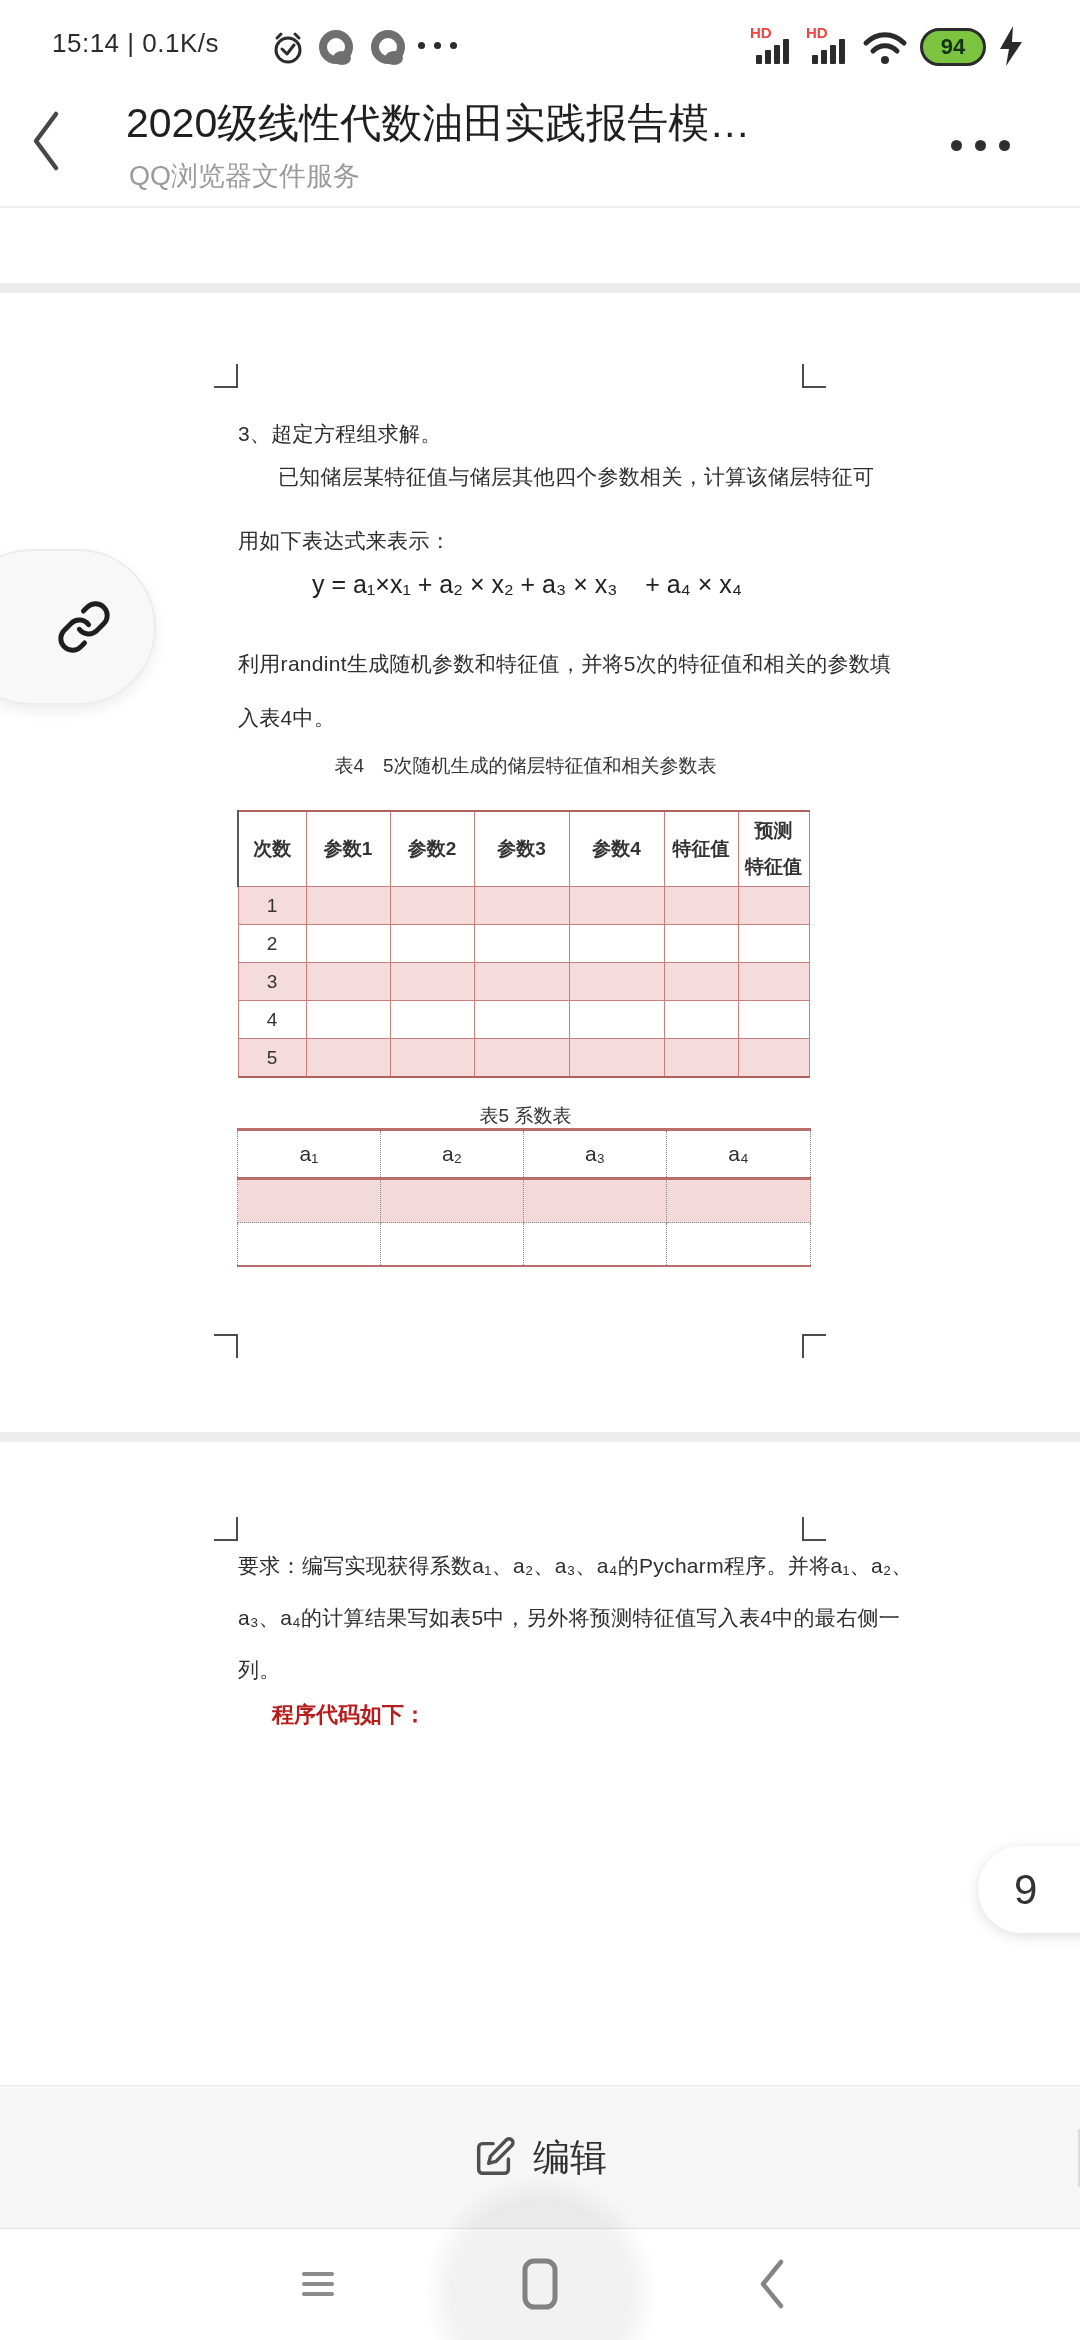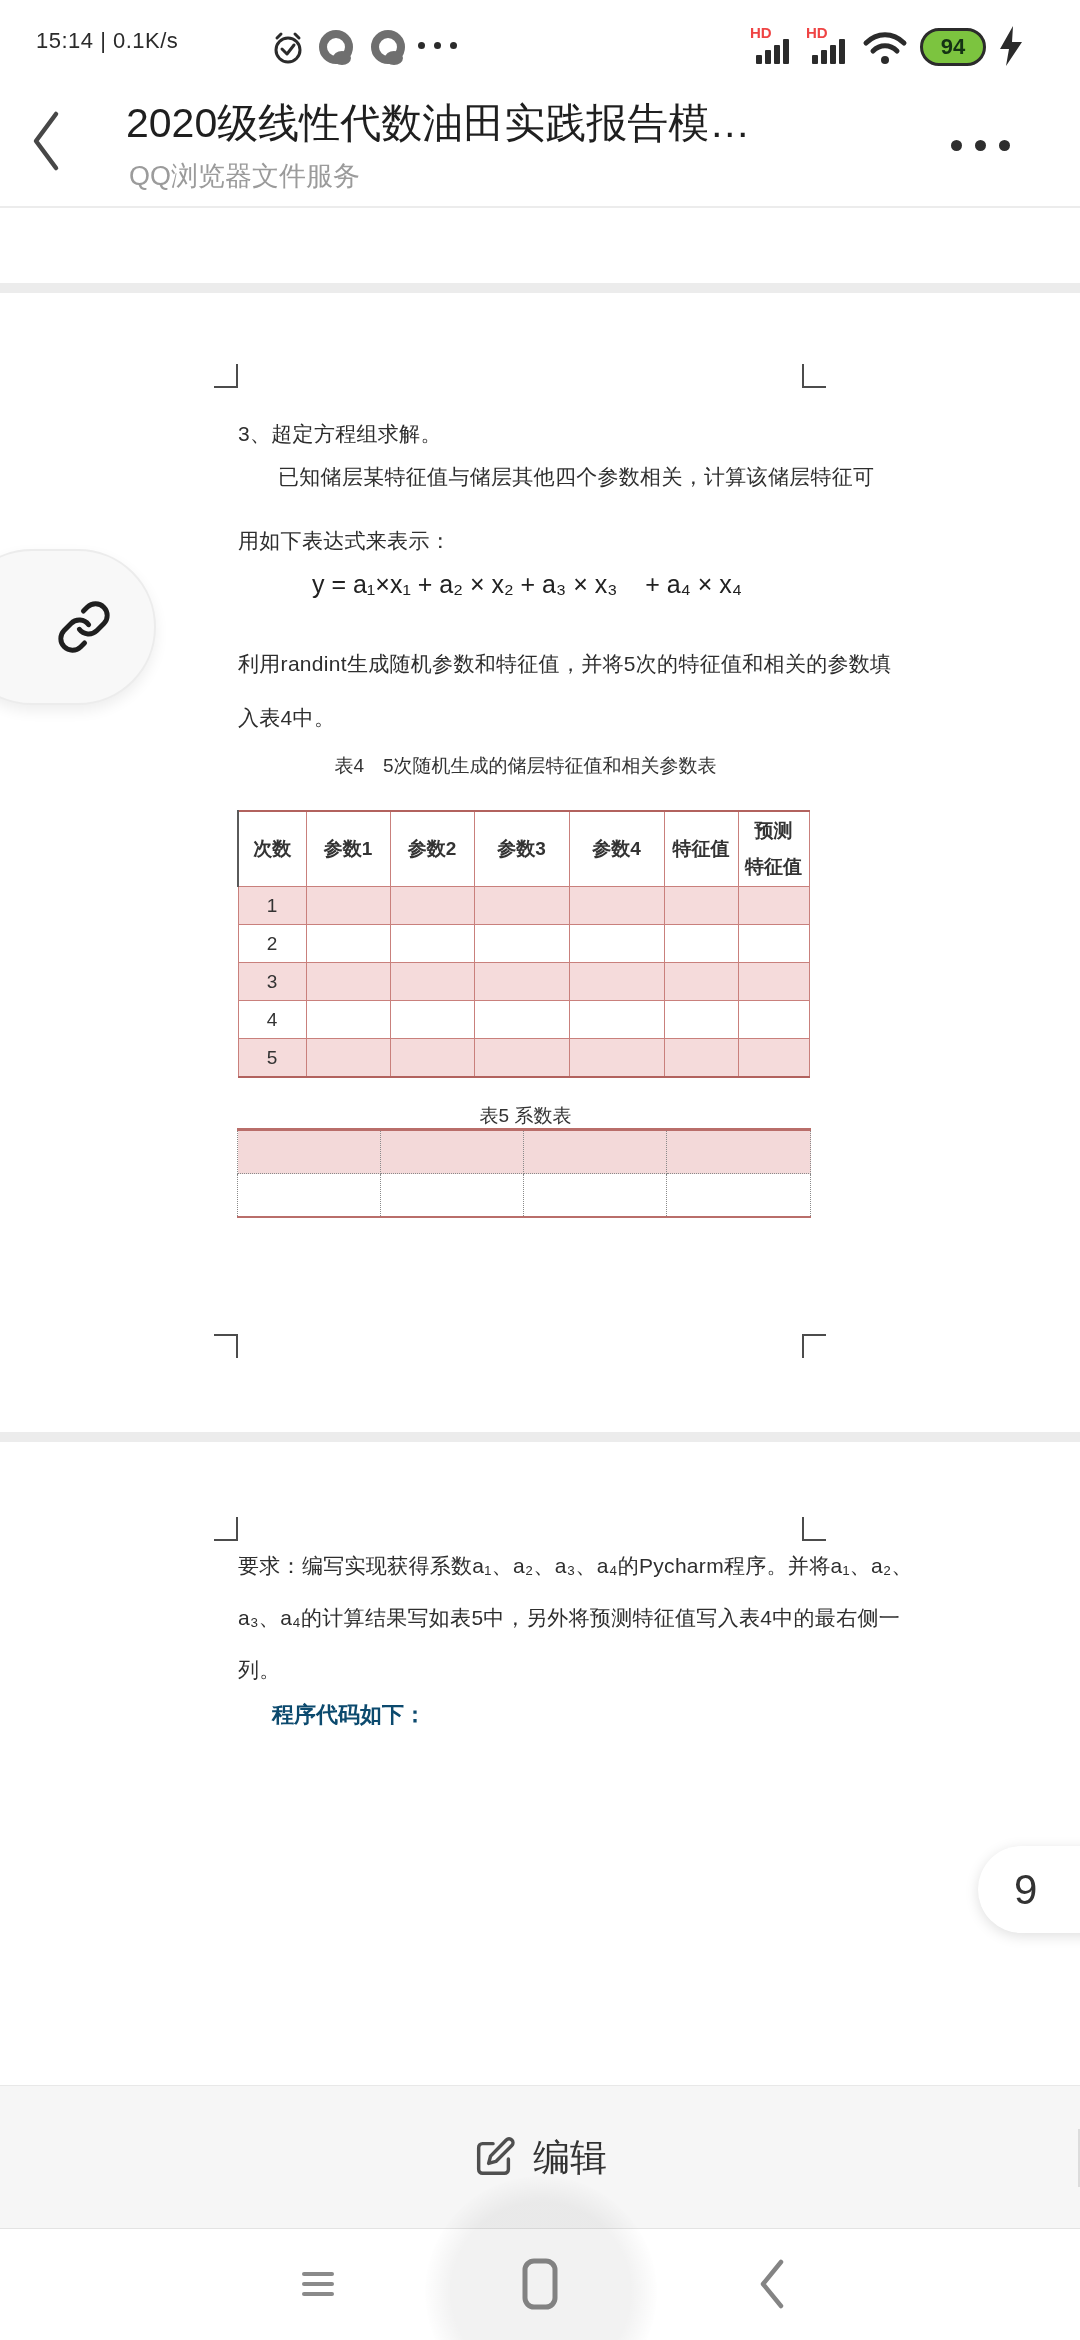--- a/index.html
+++ b/index.html
@@ -2,21 +2,21 @@
 <html><head>
 <meta charset="utf-8">
 <style>
   html,body{margin:0;padding:0;background:#fff;}
   .screen{position:relative;width:1080px;height:2340px;overflow:hidden;background:#fff;
           font-family:"Liberation Sans","DejaVu Sans",sans-serif;color:#2d2d2d;}
   .abs{position:absolute;}
 
   
   .statusbar{position:absolute;left:0;top:0;width:1080px;height:76px;background:#fff;}
-  .st-time{position:absolute;left:36px;top:28px;font-size:22px;font-weight:500;color:#2b2b2b;letter-spacing:.5px;}
+  .st-time{position:absolute;left:52px;top:28px;font-size:26px;font-weight:500;color:#2b2b2b;letter-spacing:.5px;}
   .st-dots{position:absolute;left:418px;top:42px;display:flex;gap:9px;}
   .st-dots i{width:7px;height:7px;border-radius:50%;background:#2b2b2b;}
   .sig{position:absolute;width:52px;height:42px;}
   .sig .hd{position:absolute;left:0;top:0;font-size:15px;font-weight:bold;color:#ef4444;}
   .sig .bars{position:absolute;left:6px;bottom:2px;display:flex;align-items:flex-end;gap:3px;}
   .sig .bars i{width:6px;background:#2b2b2b;border-radius:1px;}
   .batt{position:absolute;left:920px;top:28px;width:66px;height:38px;border:3px solid #2b2b2b;border-radius:19px;
         background:#7cc43f;display:flex;align-items:center;justify-content:center;box-sizing:border-box;}
   .batt span{font-size:22px;font-weight:bold;color:#143314;}
 
@@ -33,21 +33,21 @@
   .mark{position:absolute;width:24px;height:24px;box-sizing:border-box;}
   .mark.tl{border-right:2px solid #4c4c4c;border-bottom:2px solid #4c4c4c;}
   .mark.tr{border-left:2px solid #4c4c4c;border-bottom:2px solid #4c4c4c;}
   .mark.bl{border-right:2px solid #4c4c4c;border-top:2px solid #4c4c4c;}
   .mark.br{border-left:2px solid #4c4c4c;border-top:2px solid #4c4c4c;}
 
   .docline{position:absolute;left:238px;width:578px;font-size:21px;color:#2e2e2e;letter-spacing:.3px;white-space:nowrap;}
   .indent{text-indent:40px;}
   .formula{position:absolute;left:238px;width:578px;text-align:center;font-size:25px;color:#222;white-space:pre;}
   .caption{position:absolute;left:238px;width:575px;text-align:center;font-size:19px;color:#333;}
-  .blue-label{position:absolute;left:272px;font-size:22px;font-weight:bold;color:#0c4a6e;}
+  .blue-label{position:absolute;left:272px;font-size:22px;font-weight:bold;color:#b91c1c;}
 
   
   .t4{position:absolute;left:237px;top:810px;border-collapse:collapse;table-layout:fixed;width:571px;}
   .t4 th,.t4 td{border:1px solid #c9807c;padding:0;text-align:center;vertical-align:middle;
                 font-size:19px;color:#333;background:#fff;}
   .t4 th{font-weight:bold;height:74px;white-space:pre-line;line-height:1.9;}
   .t4 td{height:37px;font-weight:normal;}
   .t4 tr.pink td{background:#f5dbdb;}
   .t4{border-top:2px solid #b2625e;border-bottom:2px solid #b2625e;}
   .t4 th:first-child{border-left:2px solid #5a5a5a;}
@@ -250,20 +250,26 @@
     <div class="caption" style="top:1103px">表5 系数表</div>
 
     <table class="t5">
       <colgroup>
           <col style="width:143px">
           <col style="width:143px">
           <col style="width:143px">
           <col style="width:144px">
         </colgroup>
       <tbody>
+          <tr>
+        <th>a₁</th>
+        <th>a₂</th>
+        <th>a₃</th>
+        <th>a₄</th>
+      </tr>
       <tr class="pink">
         <td></td>
             <td></td>
         <td></td>
             <td></td>
       </tr>
       <tr>
         <td></td>
             <td></td>
         <td></td>

